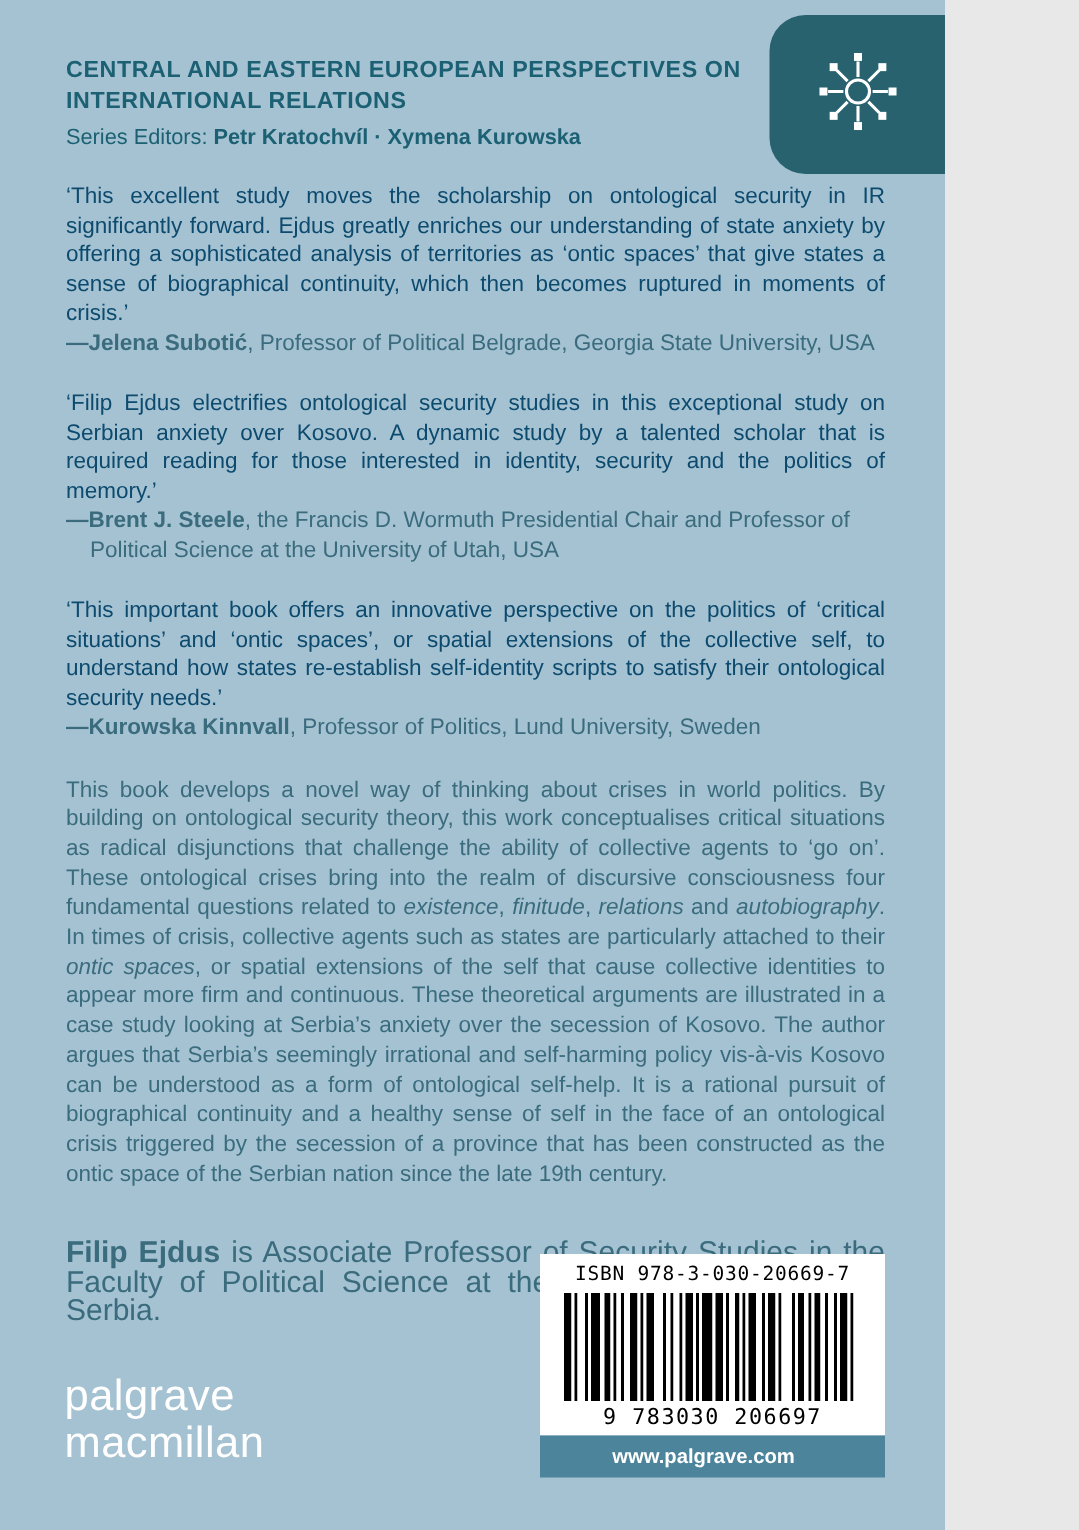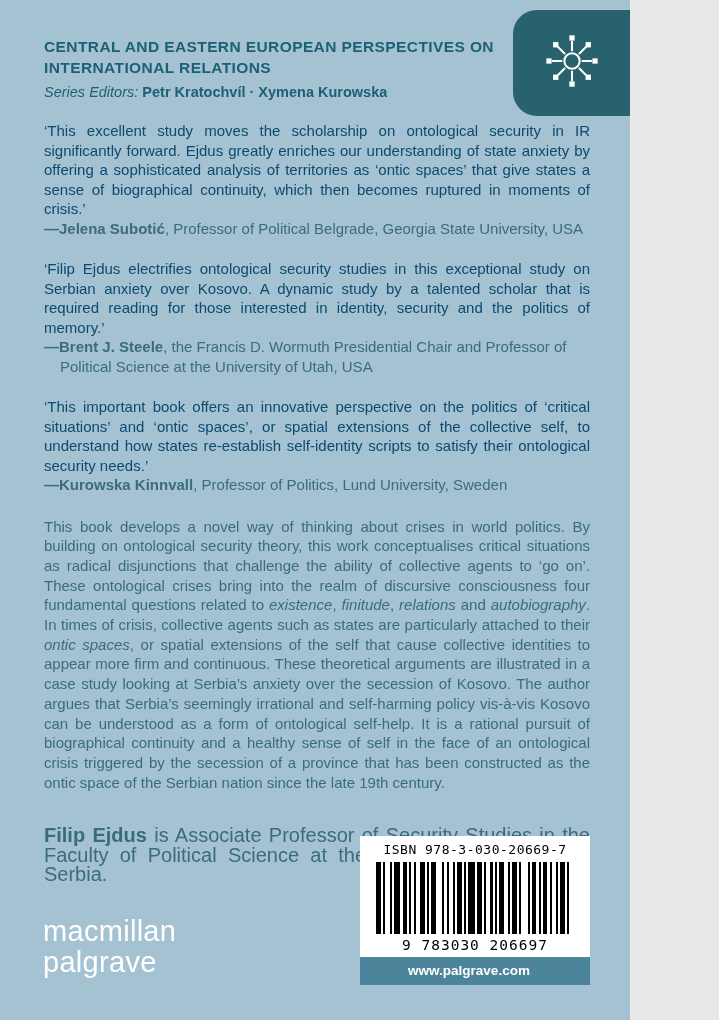--- a/index.html
+++ b/index.html
@@ -15,21 +15,21 @@
     position:absolute; top:36px; left:44px; width:546px;
   }
   .series-title {
     font-weight:bold; font-size:15.5px; line-height:21px;
     letter-spacing:0.4px; color:#1c6173;
     white-space:pre-line;
   }
   .series-editors {
     margin-top:6px; font-size:14.5px; color:#1c6173;
   }
-  .series-editors .lbl { font-style:italic; font-weight:normal; }
+  .series-editors .lbl { font-weight:normal; }
   .series-editors .names { font-weight:bold; }
   .quote { margin-top:21px; }
   .qtext {
     margin:0; font-size:15px; line-height:19.5px;
     text-align:justify; color:#0c4a6e;
   }
   .attr {
     margin:0; font-size:15px; line-height:19.5px;
     padding-left:16px; text-indent:-16px; color:#3a6c7d;
   }
@@ -161,22 +161,22 @@
       <span>This book develops a novel way of thinking about crises in world politics. By building on ontological security theory, this work conceptualises critical situations as radical disjunctions that challenge the ability of collective agents to ‘go on’. These ontological crises bring into the realm of discursive consciousness four fundamental questions related to </span><span class="it">existence</span><span>, </span><span class="it">finitude</span><span>, </span><span class="it">relations</span><span> and </span><span class="it">autobiography</span><span>. In times of crisis, collective agents such as states are particularly attached to their </span><span class="it">ontic spaces</span><span>, or spatial extensions of the self that cause collective identities to appear more firm and continuous. These theoretical arguments are illustrated in a case study looking at Serbia’s anxiety over the secession of Kosovo. The author argues that Serbia’s seemingly irrational and self-harming policy vis-à-vis Kosovo can be understood as a form of ontological self-help. It is a rational pursuit of biographical continuity and a healthy sense of self in the face of an ontological crisis triggered by the secession of a province that has been constructed as the ontic space of the Serbian nation since the late 19th century.</span>
     </div>
 
     <div class="bio">
       <span class="name">Filip Ejdus</span><span> is Associate Professor of Security Studies in the Faculty of Political Science at the University of Belgrade, Serbia.</span>
     </div>
 
   </div>
 
   <div class="publisher">
+    <div>palgrave</div>
     <div>macmillan</div>
-    <div>palgrave</div>
   </div>
 
   <div class="barcode-box">
     <div class="barcode-white">
       <div class="isbn-label">ISBN 978-3-030-20669-7</div>
       <div class="bars" id="barcode-bars">
           <div class="b" style="width: 4.4px; flex: 0 0 auto;"></div>
           <div class="s" style="width: 2.2px; flex: 0 0 auto;"></div>
           <div class="b" style="width: 2.2px; flex: 0 0 auto;"></div>
           <div class="s" style="width: 4.4px; flex: 0 0 auto;"></div>

